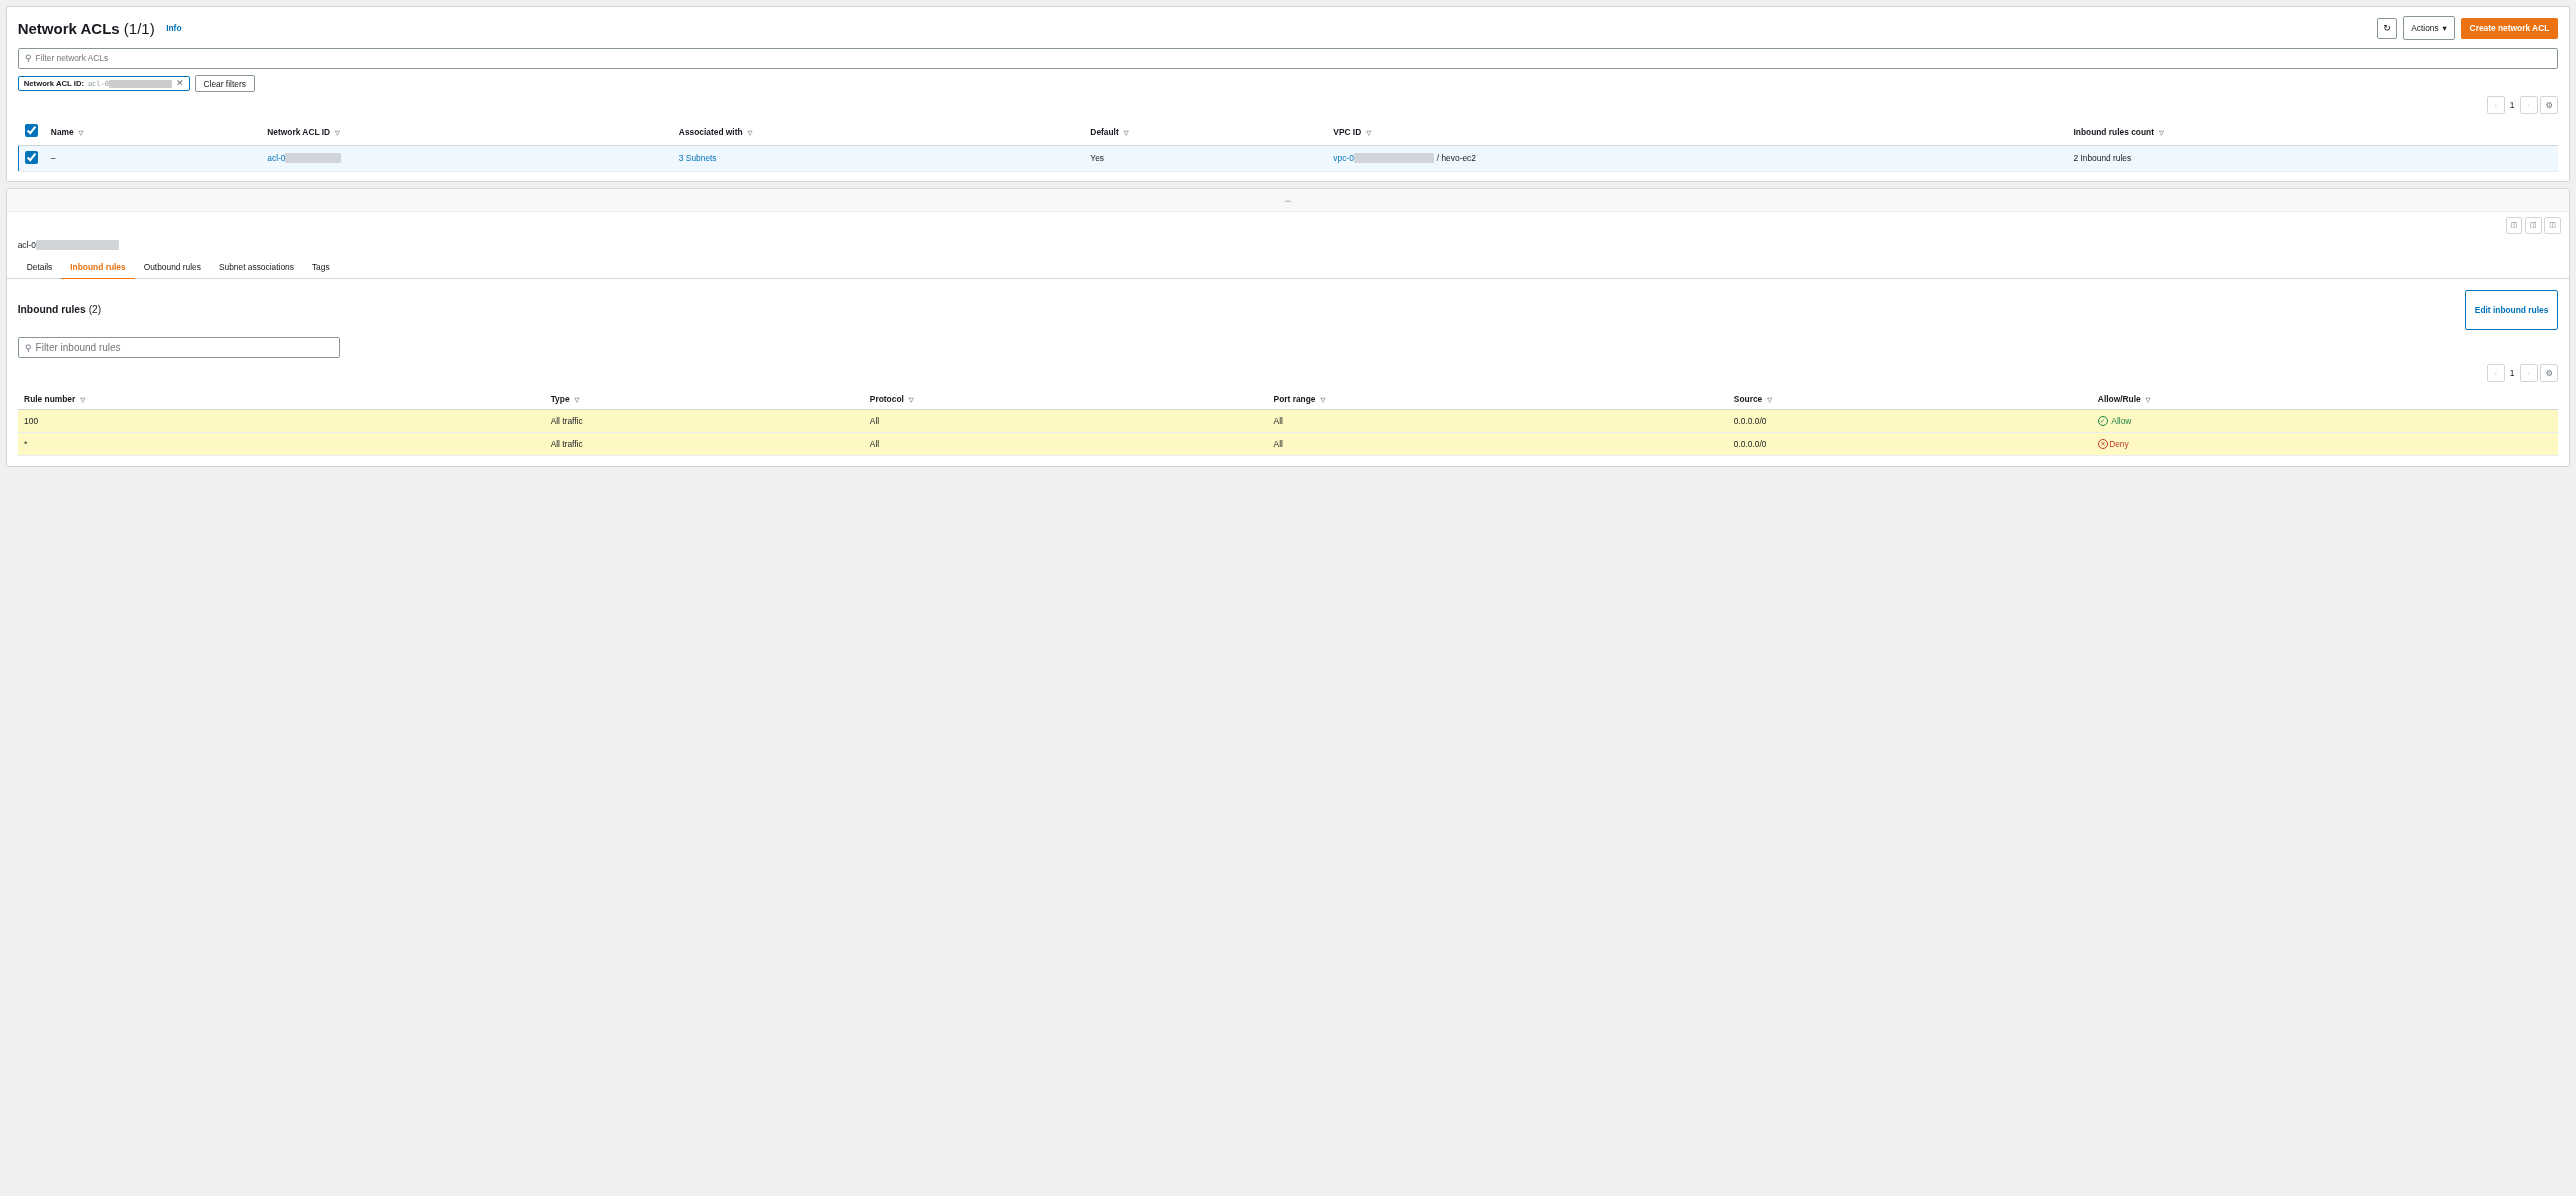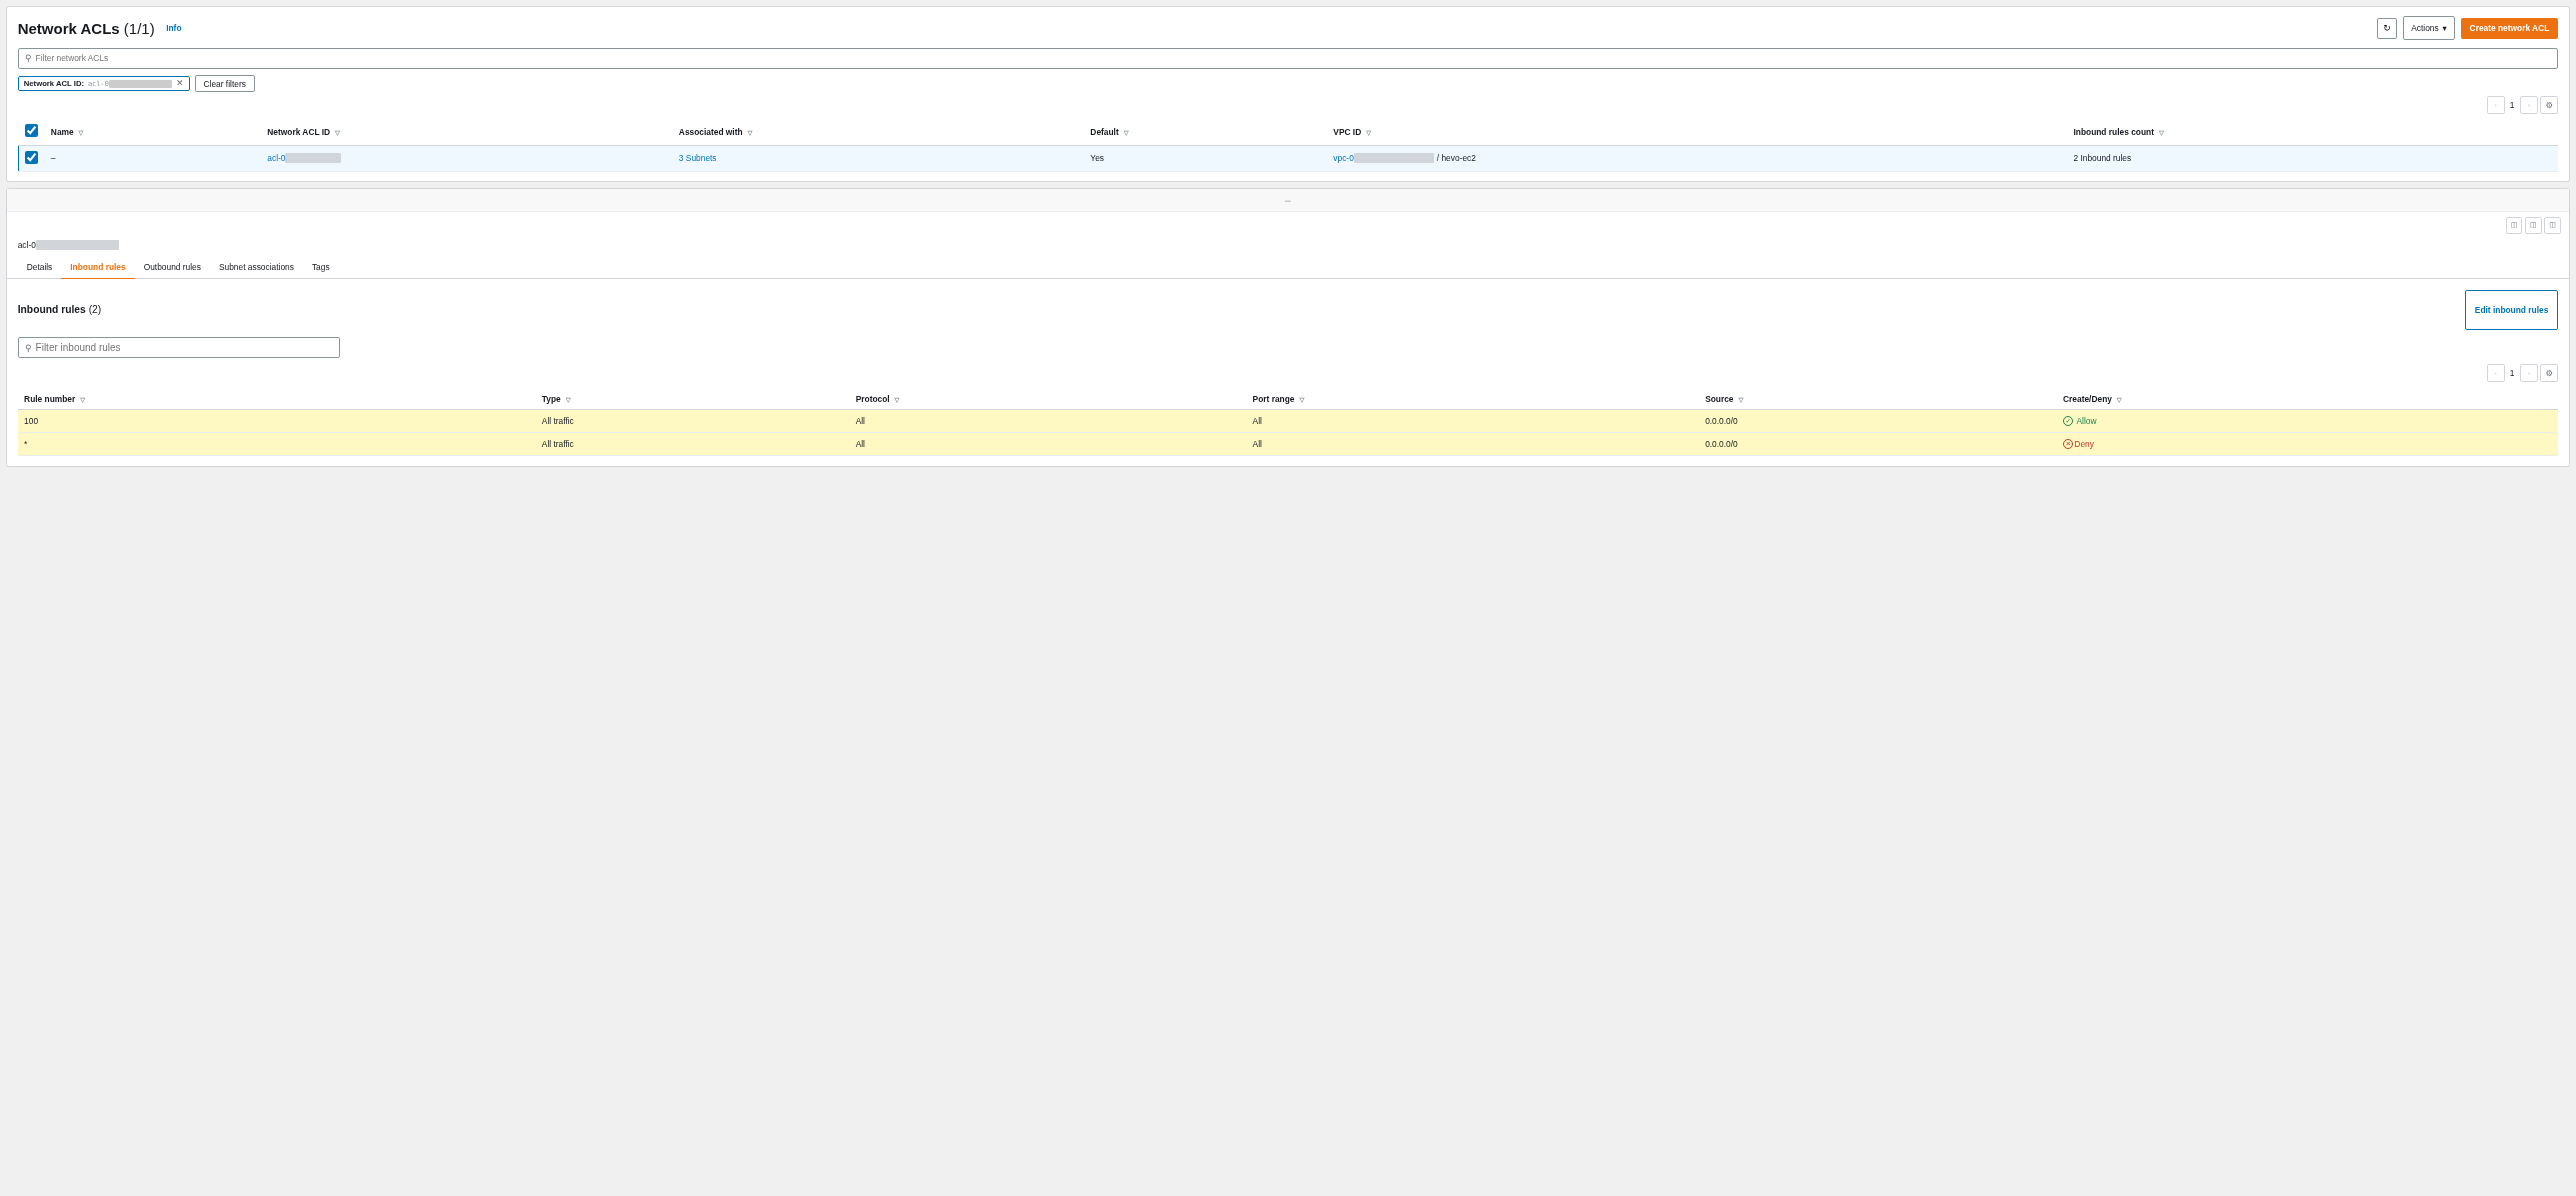--- a/index.html
+++ b/index.html
@@ -599,21 +599,21 @@
           </th>
           <th>
             <span>Port range</span>
             <span class="sort-icon">▽</span>
           </th>
           <th>
             <span>Source</span>
             <span class="sort-icon">▽</span>
           </th>
           <th>
-            <span>Create/Deny</span>
+            <span>Allow/Rule</span>
             <span class="sort-icon">▽</span>
           </th>
         </tr>
       </thead>
       <tbody>
         <tr>
           <td>100</td>
           <td>All traffic</td>
           <td>All</td>
           <td>All</td>

